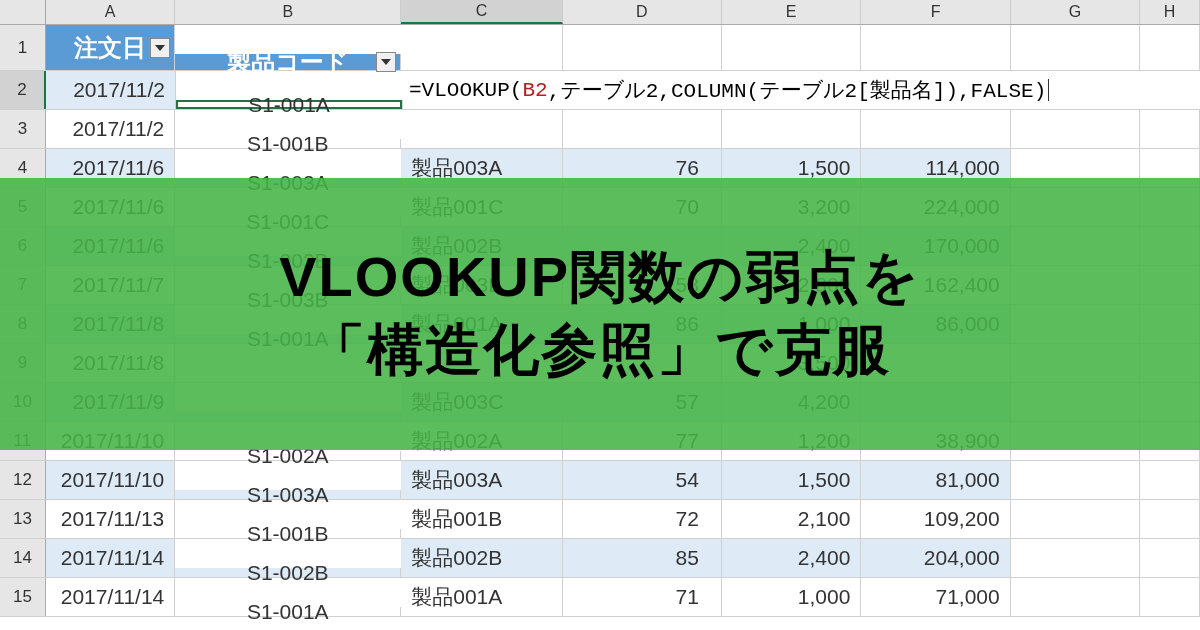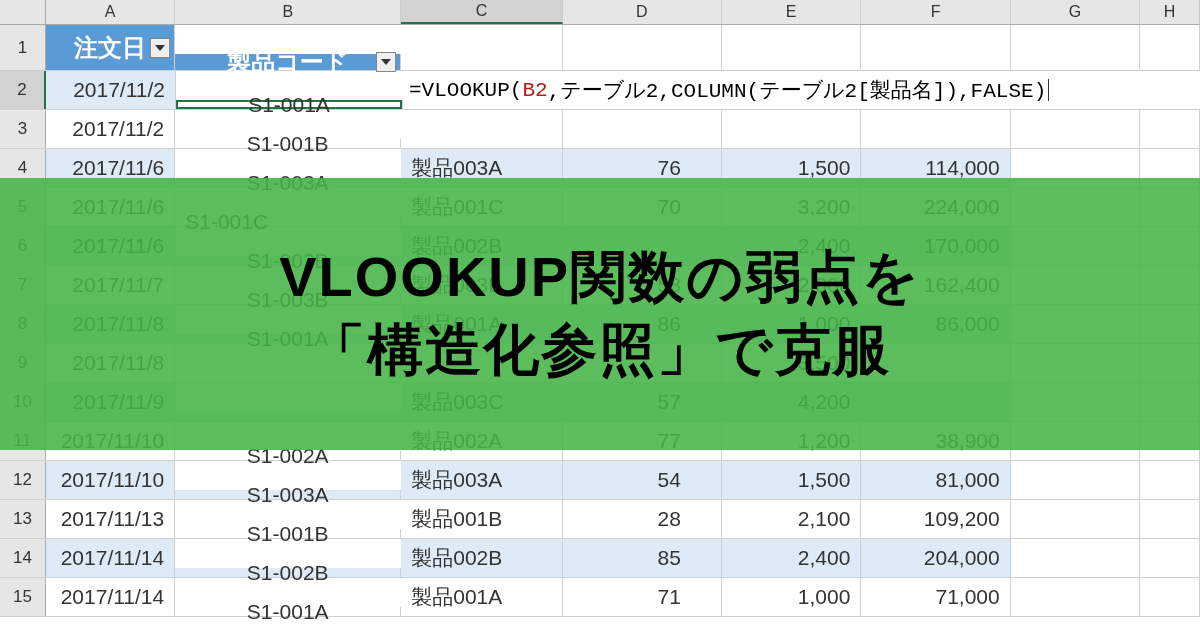--- a/index.html
+++ b/index.html
@@ -34,21 +34,21 @@
   border-right: 1px solid #d0d0d0;
   padding: 0 10px;
   font-size: 21px;
   display: flex; align-items: center;
   color: #333;
   white-space: nowrap;
 }
 .c-A { width: 130px; justify-content: flex-end; }
 .c-B { width: 227px; justify-content: center; margin-top: 29px; }
 .c-C { width: 162px; }
-.c-D { width: 160px; justify-content: flex-end; padding-right: 40px; }
+.c-D { width: 160px; justify-content: flex-end; padding-right: 22px; }
 .c-E { width: 140px; justify-content: flex-end; text-align: center; }
 .c-F { width: 150px; justify-content: flex-end; }
 .c-G { width: 130px; }
 .c-H { width: 60px; }
 .h-tall { height: 46px; }
 .h-norm { height: 39px; }
 
 .table-hdr {
   background: #5b9bd5; color: #fff; font-weight: bold; font-size: 24px;
   position: relative; justify-content: center;
@@ -159,21 +159,21 @@
       <div class="cell c-D band-a">76</div>
       <div class="cell c-E band-a">1,500</div>
       <div class="cell c-F band-a">114,000</div>
       <div class="cell c-G"></div>
       <div class="cell c-H"></div>
     </div>
     <div class="row h-norm">
       <div class="rh">5</div>
       <div class="cell c-A band-b">2017/11/6</div>
       <div class="cell c-B band-b">
-        <span style="width:100%;text-align:left">S1-001C</span>
+        <span style="width:100%;text-align:center">S1-001C</span>
       </div>
       <div class="cell c-C band-b">製品001C</div>
       <div class="cell c-D band-b">70</div>
       <div class="cell c-E band-b">3,200</div>
       <div class="cell c-F band-b">224,000</div>
       <div class="cell c-G"></div>
       <div class="cell c-H"></div>
     </div>
     <div class="row h-norm">
       <div class="rh">6</div>
@@ -266,21 +266,21 @@
       <div class="cell c-G"></div>
       <div class="cell c-H"></div>
     </div>
     <div class="row h-norm">
       <div class="rh">13</div>
       <div class="cell c-A band-b">2017/11/13</div>
       <div class="cell c-B band-b">
         <span style="width:100%;text-align:center">S1-001B</span>
       </div>
       <div class="cell c-C band-b">製品001B</div>
-      <div class="cell c-D band-b">28</div>
+      <div class="cell c-D band-b">72</div>
       <div class="cell c-E band-b">2,100</div>
       <div class="cell c-F band-b">109,200</div>
       <div class="cell c-G"></div>
       <div class="cell c-H"></div>
     </div>
     <div class="row h-norm">
       <div class="rh">14</div>
       <div class="cell c-A band-a">2017/11/14</div>
       <div class="cell c-B band-a">
         <span style="width:100%;text-align:center">S1-002B</span>

